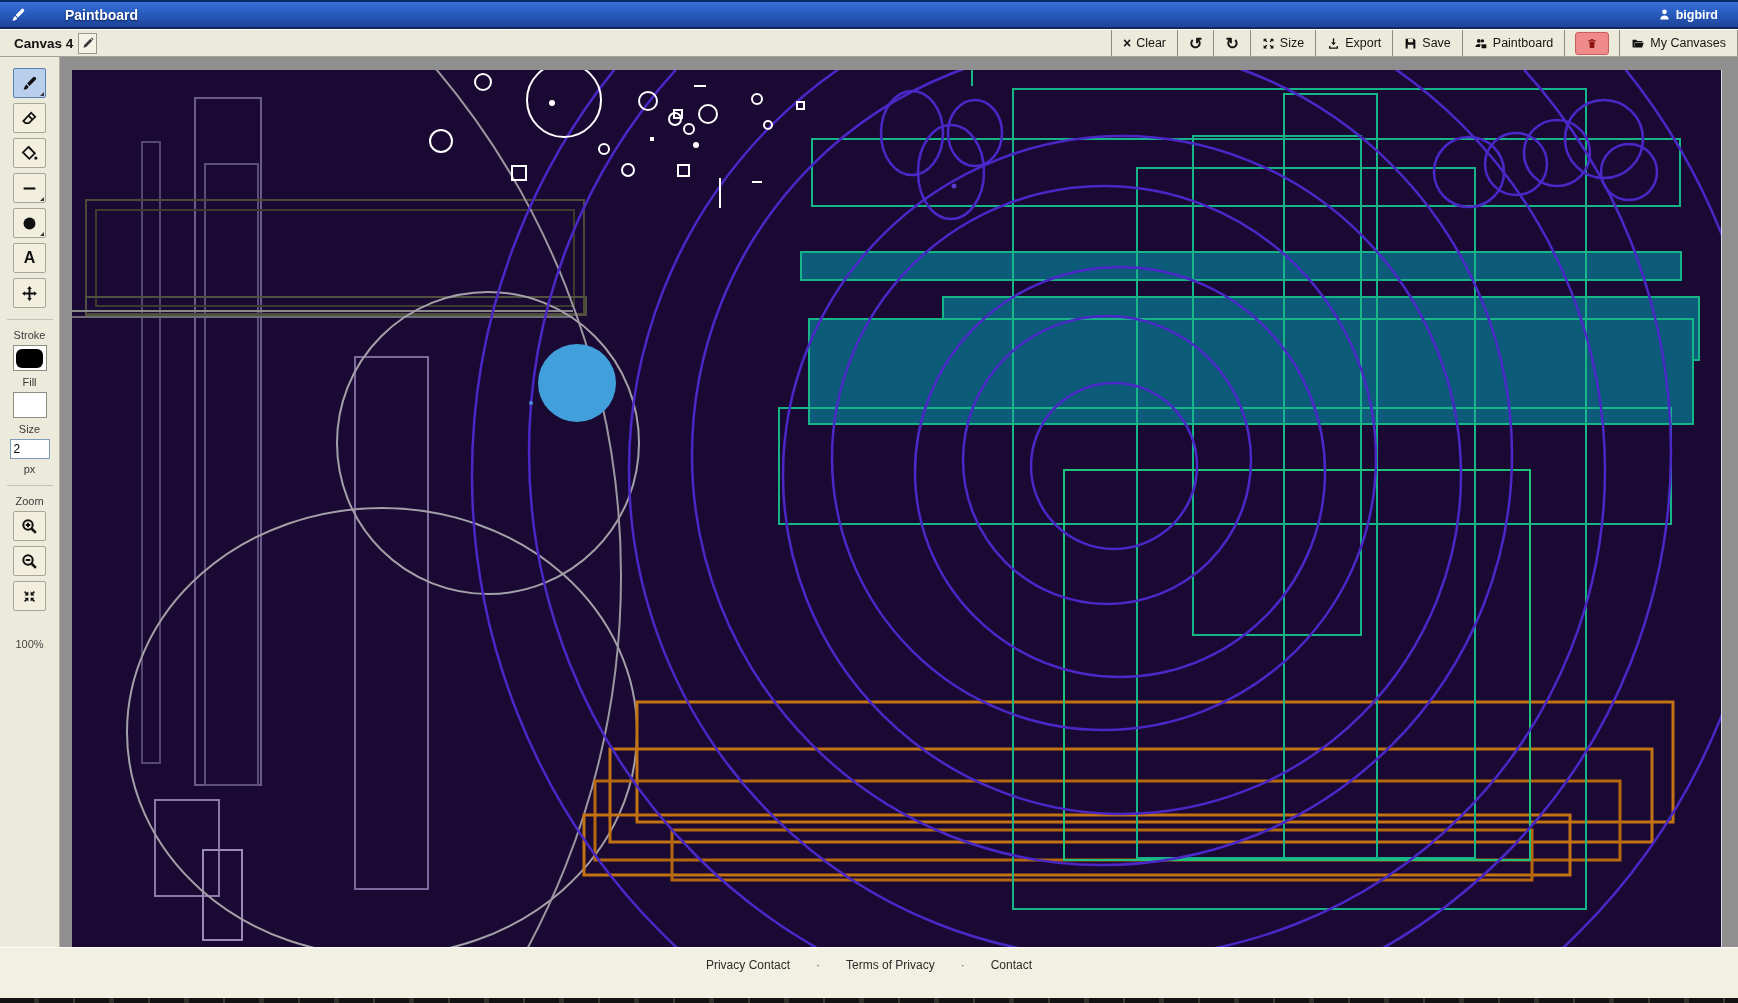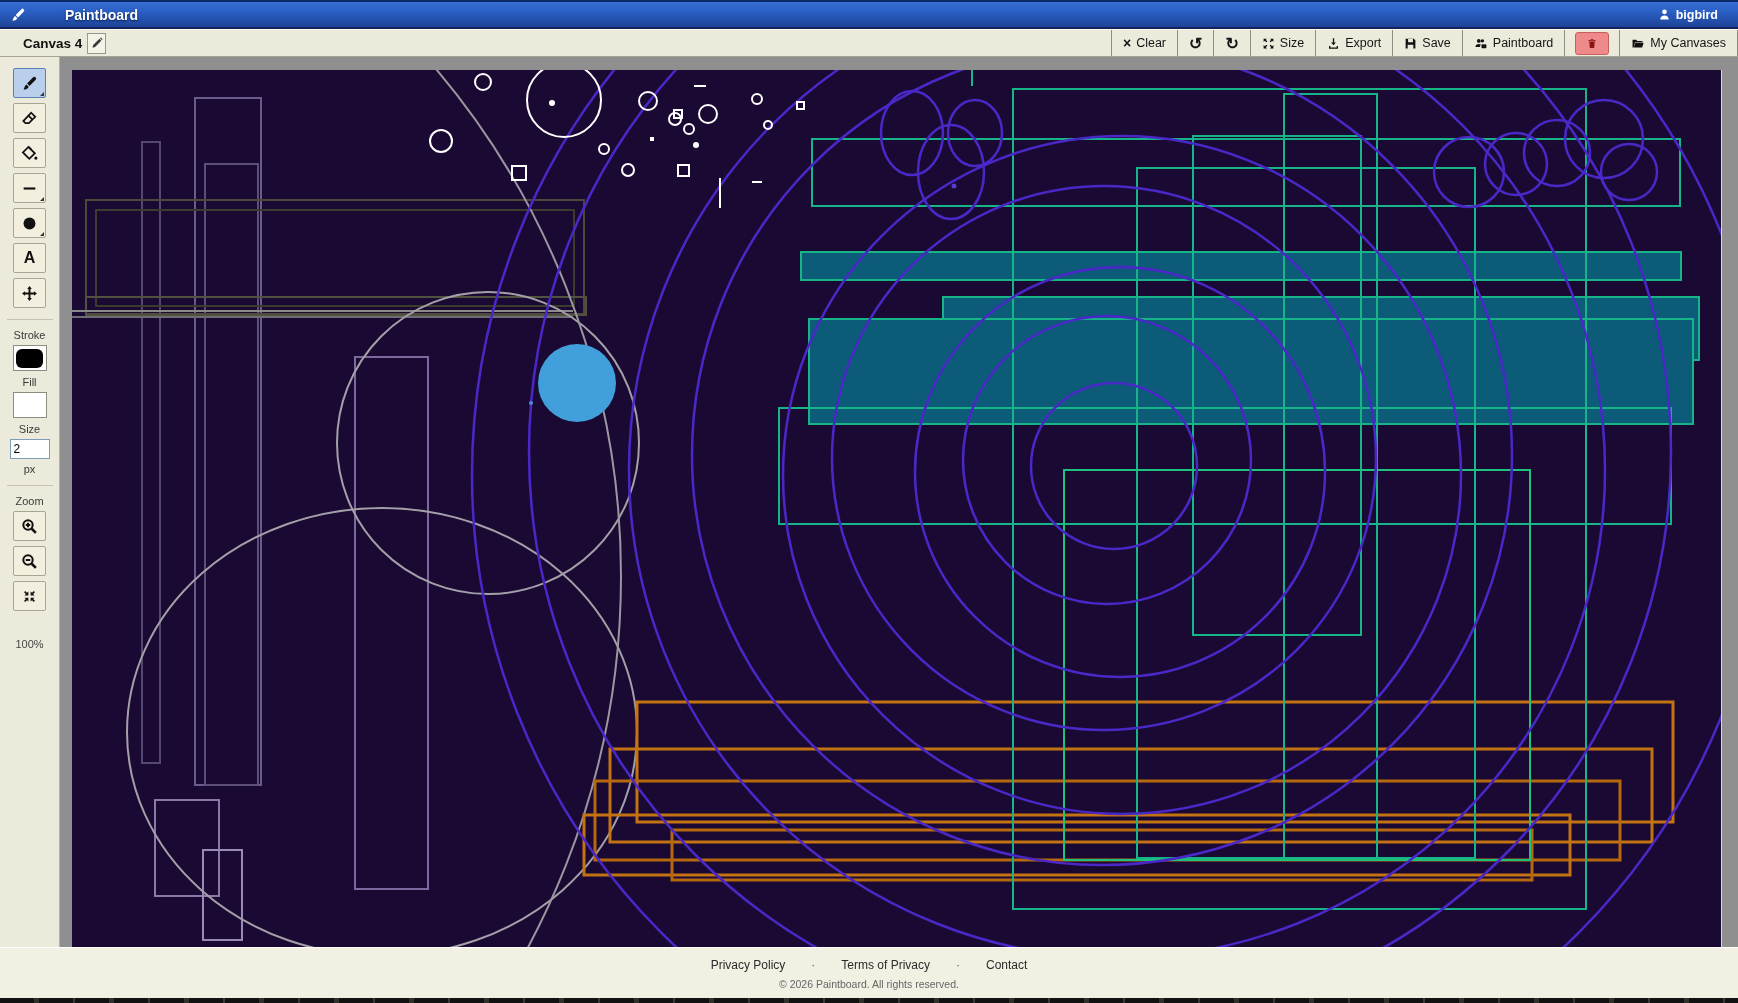--- a/index.html
+++ b/index.html
@@ -11,21 +11,21 @@
     background:linear-gradient(180deg,#3a71d8 0%,#2a5fc4 40%,#1c4093 100%);
     box-shadow:inset 0 2px 0 #0c2a6a, inset 0 -2px 0 #12255c; color:#fff; }
   .appbar-left { display:flex; align-items:center; gap:7px; padding-left:10px; }
   .appbar-title { font-size:14px; font-weight:bold; text-shadow:0 1px 2px #0a1e50;margin-left:32px; }
   .appbar-right { display:flex; align-items:center; gap:5px; padding-right:20px; font-size:12.5px; font-weight:bold; }
   .icon { display:inline-flex; align-items:center; justify-content:center; }
 
   
   .toolbar { height:28px; background:#eceadb; border-top:1px solid #fdfcf5;
     border-bottom:1px solid #a5a293; display:flex; align-items:center; justify-content:space-between; }
-  .canvas-title-wrap { display:flex; align-items:center; gap:5px; padding-left:23px; }
+  .canvas-title-wrap { display:flex; align-items:center; gap:5px; padding-left:14px; }
   .canvas-title { font-size:13.5px; font-weight:bold; color:#111; }
   .edit-btn { width:19px; height:21px; background:#f5f3e7; border:1px solid #9a988a;
     display:flex; align-items:center; justify-content:center; cursor:pointer; }
   .tb-actions { display:flex; align-items:center; height:100%; }
   .sep { width:1px; height:26px; background:#8f8d7f; }
   .tbtn { display:flex; align-items:center; gap:5px; padding:0 11px; height:24px;
     background:transparent; border:none; font-family:inherit; font-size:12.5px; color:#151515; cursor:pointer; }
   .tbtn svg { flex:0 0 auto; }
   .danger-btn { width:34px; height:23px; margin:0 10px; background:#ef8a8a; border:1px solid #c75f5f;
     border-radius:3px; display:flex; align-items:center; justify-content:center; cursor:pointer; }
@@ -344,21 +344,20 @@
         <line x1="622" y1="16" x2="634" y2="16" stroke="#ffffff" fill="none" stroke-width="2"></line>
         <line x1="680" y1="112" x2="690" y2="112" stroke="#ffffff" fill="none" stroke-width="2"></line>
         <line x1="648" y1="108" x2="648" y2="138" stroke="#ffffff" fill="none" stroke-width="2"></line>
         <circle cx="505" cy="313" r="39" stroke="none" fill="#41a0dc" stroke-width="0"></circle>
       </svg>
   </div>
 </div>
 
 <div class="footer">
   <div class="footer-links">
-    <span class="footer-link">Privacy Policy</span>
+    <span class="footer-link">Privacy Contact</span>
     <span class="footer-dot">·</span>
     <span class="footer-link">Terms of Privacy</span>
     <span class="footer-dot">·</span>
     <span class="footer-link">Contact</span>
   </div>
-  <div class="copyright">© 2026 Paintboard. All rights reserved.</div>
 </div>
 <div class="bottom-strip"></div>
 
 </body></html>

